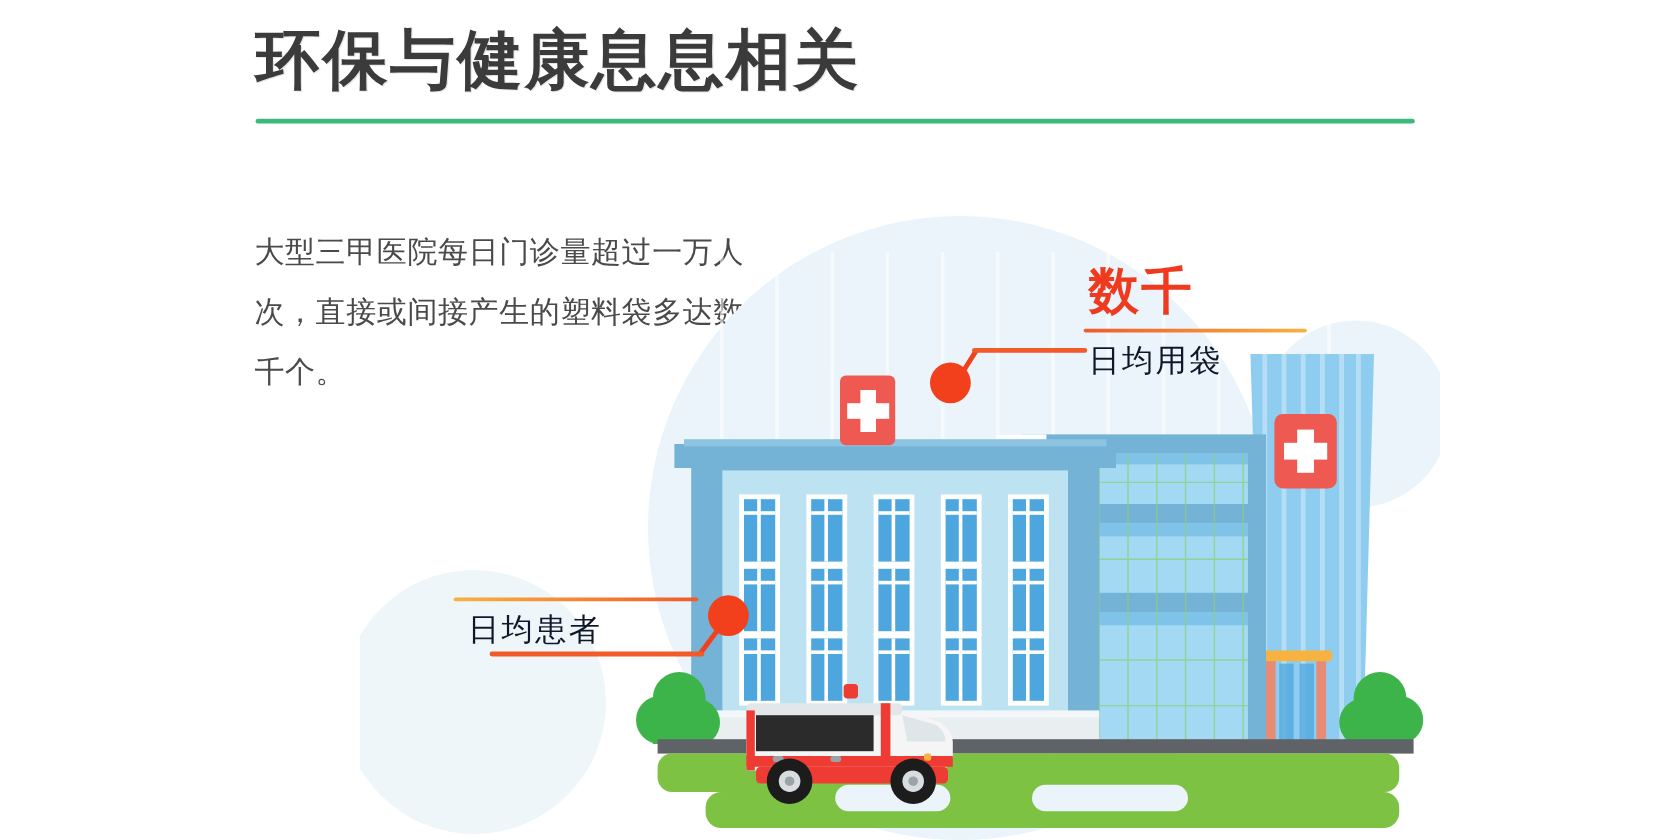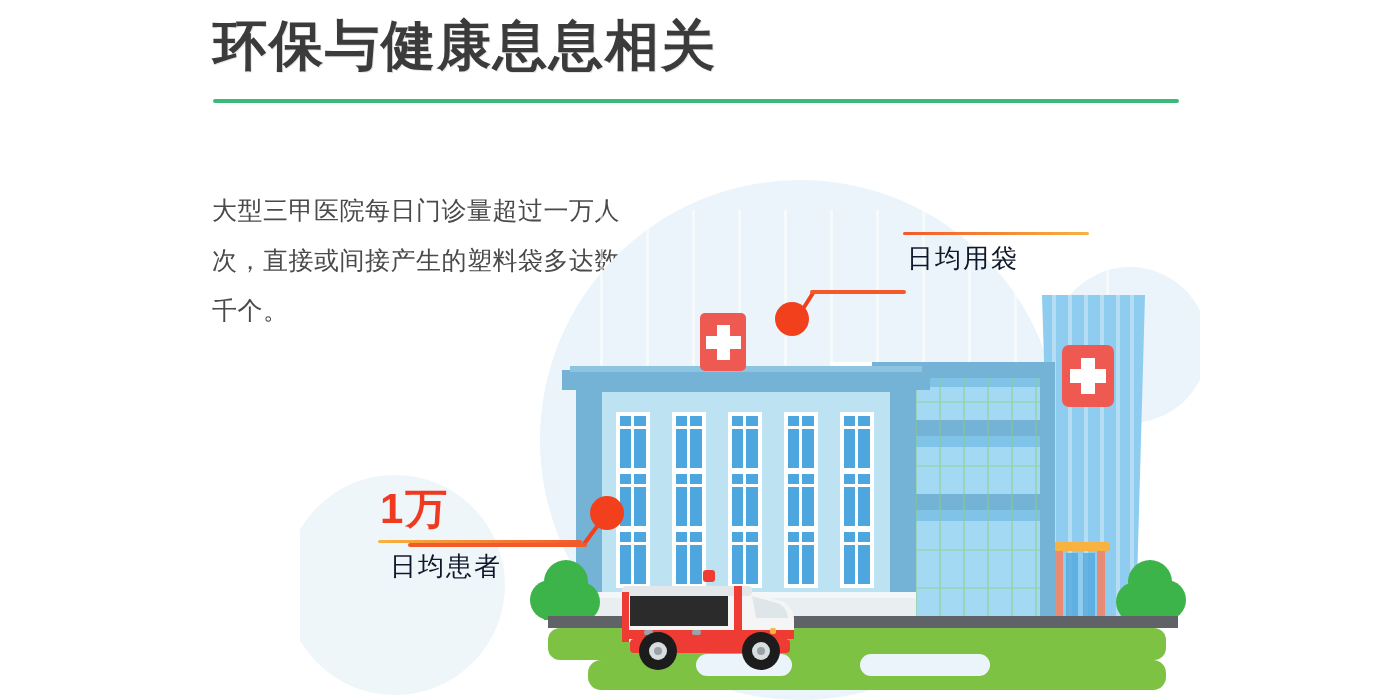--- a/index.html
+++ b/index.html
@@ -15,21 +15,20 @@
     font-family: "Liberation Sans", "DejaVu Sans", sans-serif;
     color: #333333;
   }
 
   
   #title-block {
     position: absolute;
     left: 213px;
     top: 22px;
     width: 980px;
-    font-family: Liberation Mono, monospace;
   }
   #page-title {
     font-size: 54px;
     font-weight: bold;
     letter-spacing: 2px;
     color: #3b3b3b;
     line-height: 1.05;
     white-space: nowrap;
     text-shadow: 1px 1px 0 rgba(0,0,0,0.10);
   }
@@ -378,21 +377,21 @@
     <g>
       <line x1="307" y1="383" x2="284" y2="414" stroke="#f2401c" stroke-width="4" stroke-linecap="round"></line>
       <line x1="285" y1="415" x2="110" y2="415" stroke="#f25a2a" stroke-width="4" stroke-linecap="round"></line>
       <circle cx="307" cy="383" r="17" fill="#f2401c"></circle>
     </g>
 
   </svg>
 </div>
 
 <div class="callout" id="callout-bags">
+  <div class="callout-value">数千</div>
   <div class="callout-rule"></div>
   <div class="callout-label">日均用袋</div>
 </div>
 
 <div class="callout" id="callout-patients">
-  <div class="callout-value">1万</div>
   <div class="callout-rule"></div>
   <div class="callout-label">日均患者</div>
 </div>
 
 </body></html>

